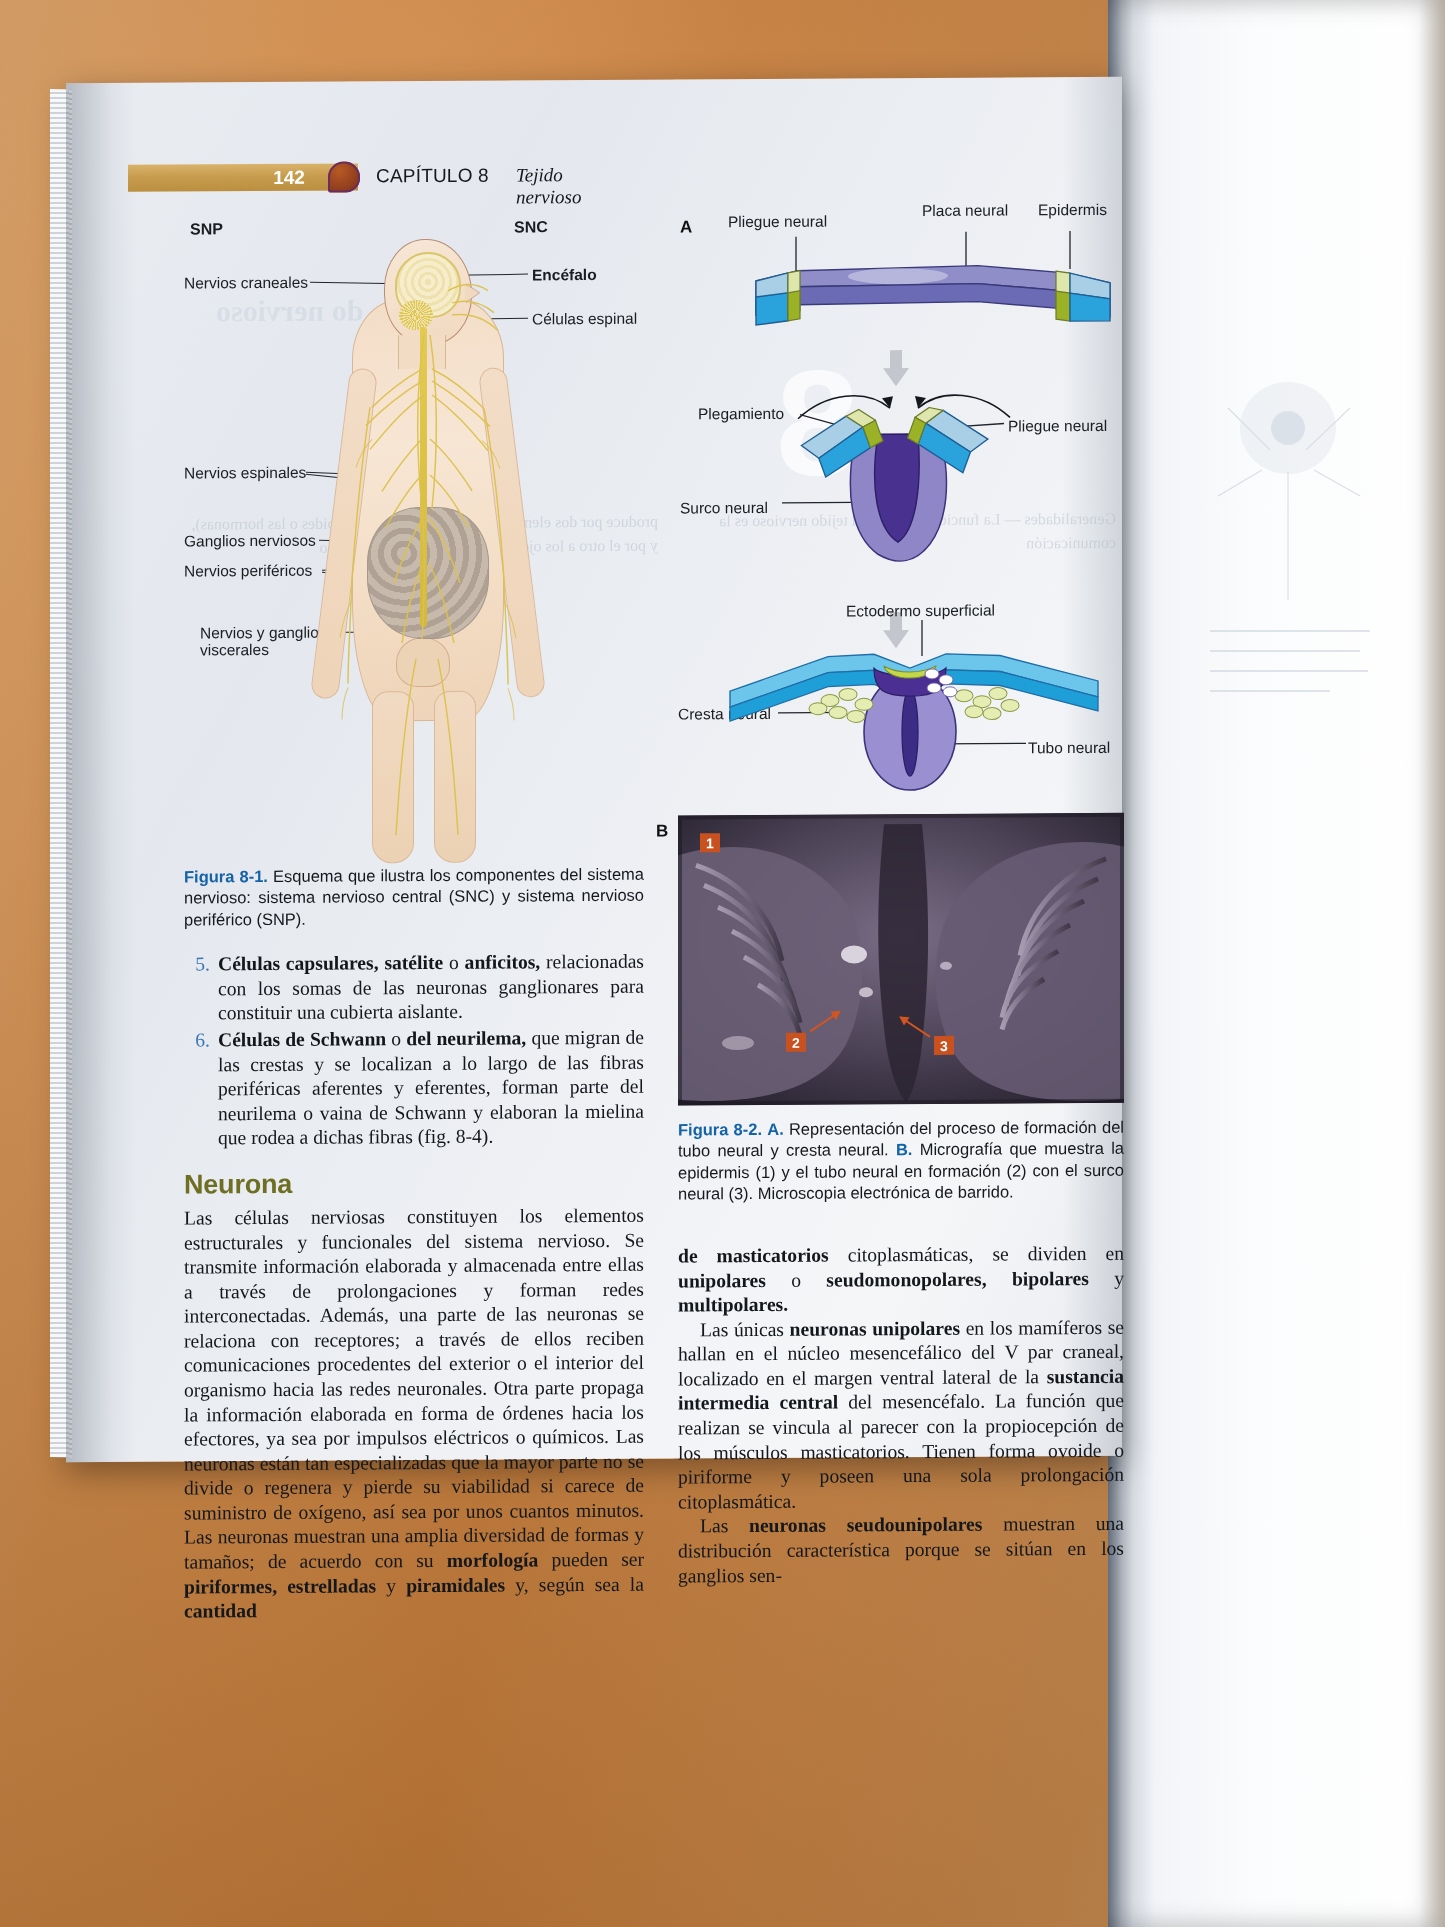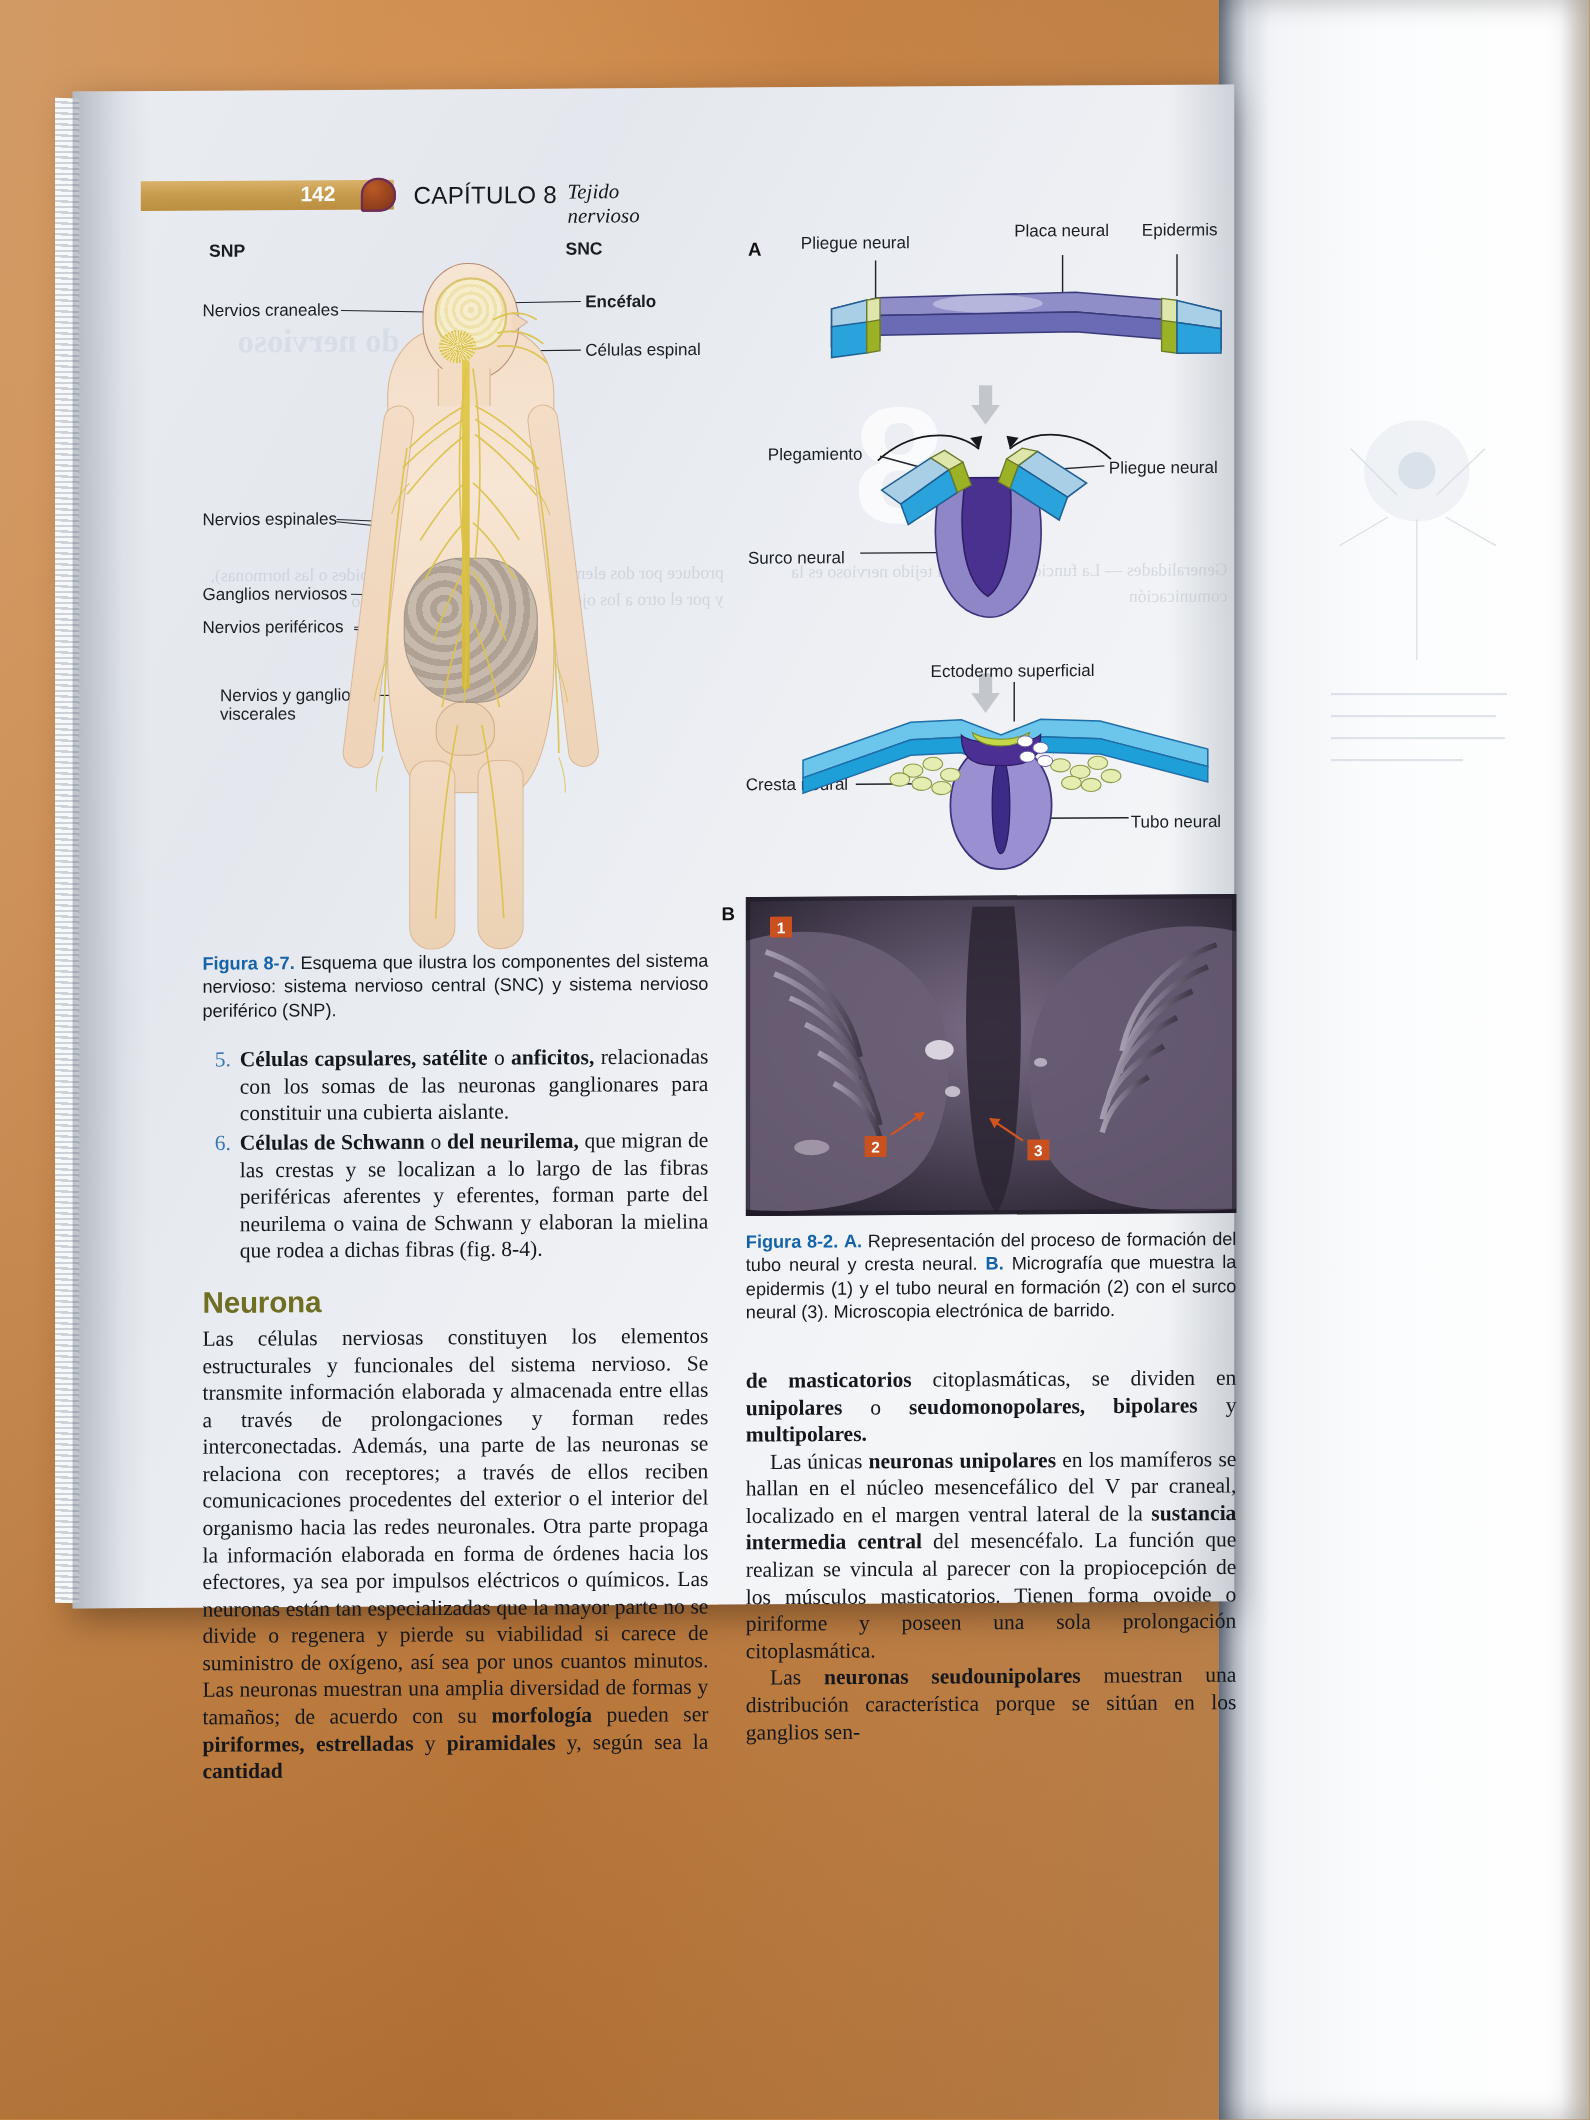--- a/index.html
+++ b/index.html
@@ -73,21 +73,21 @@
     position:absolute;left:126px;top:7px;width:70px;text-align:center;
     color:#fff;font-family:"Liberation Sans",sans-serif;font-weight:700;font-size:19px;
   }
   .head-dot{
     position:absolute;left:200px;top:2px;width:32px;height:31px;border-radius:50% 50% 46% 10%;
     background:radial-gradient(circle at 35% 30%,#b85a24,#8c3b1c 70%,#5f2a5e);
     box-shadow:0 0 0 2px #6b2c5e inset;
   }
   .chap{
     position:absolute;left:248px;top:6px;
-    font-family:"Liberation Sans",sans-serif;font-size:22px;color:#16181c;letter-spacing:.2px;
+    font-family:"Liberation Sans",sans-serif;font-size:19px;color:#16181c;letter-spacing:.2px;
   }
   .chap-title{
     position:absolute;left:388px;top:6px;
     font-family:"Liberation Serif",serif;font-style:italic;font-size:19px;color:#16181c;
   }
 
   
   .col{position:absolute;}
   #col-left{left:118px;top:130px;width:460px;}
   #col-right{left:612px;top:130px;width:446px;}
@@ -364,21 +364,21 @@
               <path d="M40 360 C34 372 30 386 28 398"></path>
               <path d="M192 362 C198 374 202 388 204 400"></path>
               <path d="M36 448 C32 458 30 470 30 480"></path>
               <path d="M196 450 C200 460 202 472 202 482"></path>
             </g>
           </svg>
         </div>
       </div>
 
       <div class="caption" style="margin-top:4px;">
-        <b>Figura 8-7.</b>
+        <b>Figura 8-1.</b>
         <span>Esquema que ilustra los componentes del sistema nervioso: sistema nervioso central (SNC) y sistema nervioso periférico (SNP).</span>
       </div>
 
       <ol class="nlist" style="margin-top:22px;">
         <li>
           <span class="num">5.</span>
           <span><b>Células capsulares, satélite</b> o <b>anficitos,</b> relacionadas con los somas de las neuronas ganglionares para constituir una cubierta aislante.</span>
         </li>
         <li>
           <span class="num">6.</span>

